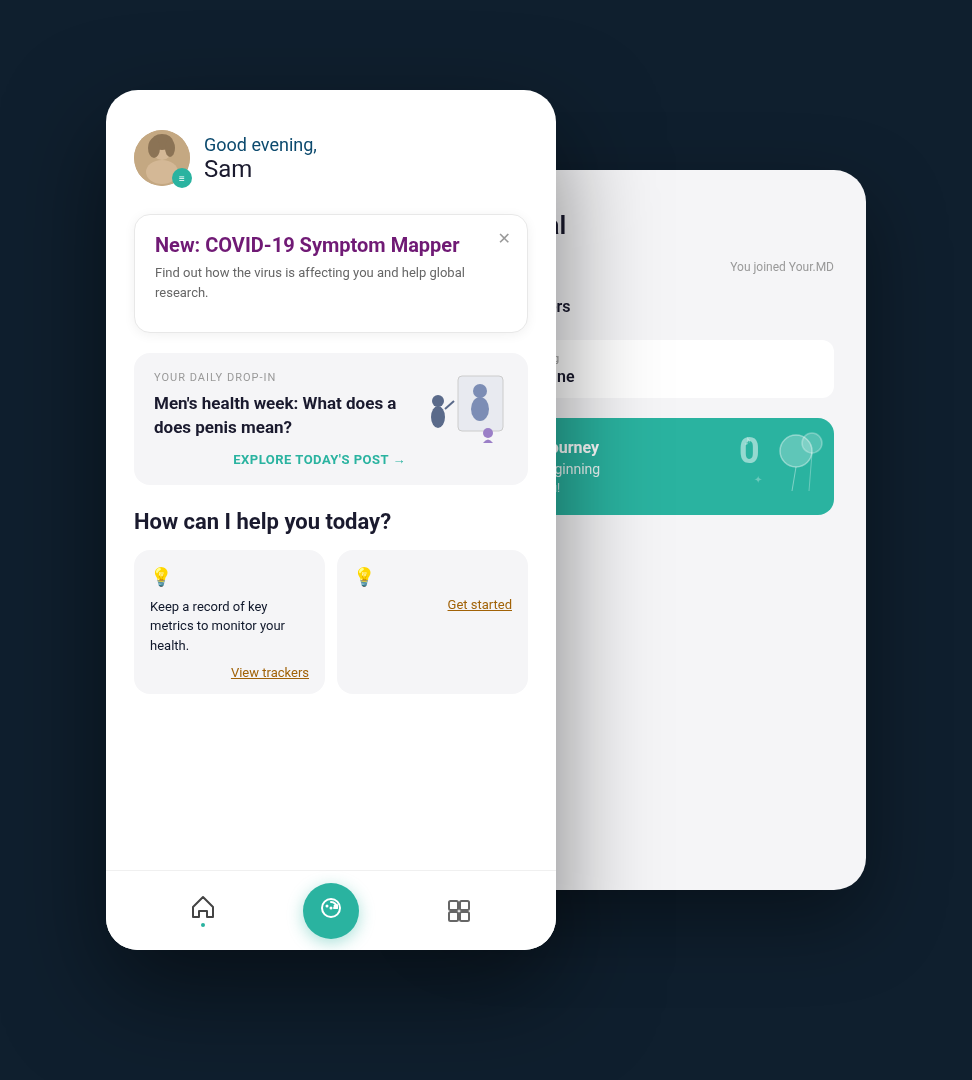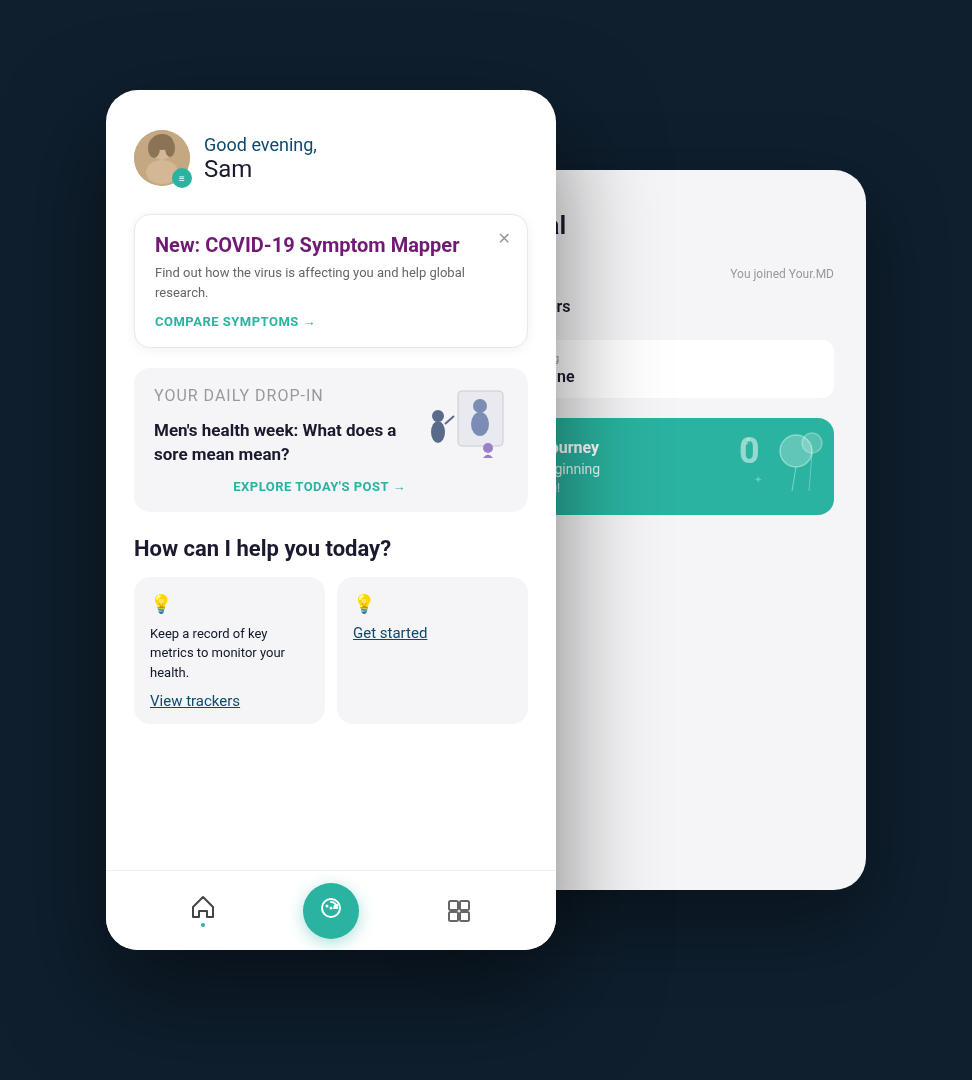--- a/index.html
+++ b/index.html
@@ -43,21 +43,21 @@
     }
 
     .timeline-section {
       margin-top: 20px;
       position: relative;
     }
 
     .timeline-date {
       display: flex;
       justify-content: space-between;
-      align-items: flex-end;
+      align-items: flex-start;
       margin-bottom: 16px;
     }
 
     .timeline-date-text {
       font-size: 18px;
       font-weight: 600;
       color: #2ab3a0;
     }
 
     .timeline-joined {
@@ -276,25 +276,25 @@
       align-items: flex-start;
       justify-content: space-between;
       gap: 12px;
     }
 
     .daily-content {
       flex: 1;
     }
 
     .daily-label {
-      font-size: 16px;
+      font-size: 11px;
       color: #999;
       letter-spacing: 1px;
       text-transform: uppercase;
-      margin-bottom: 14px;
+      margin-bottom: 8px;
     }
 
     .daily-title {
       font-size: 17px;
       font-weight: 700;
       color: #1a1a2e;
       margin-bottom: 12px;
       line-height: 1.4;
     }
 
@@ -363,24 +363,25 @@
     }
 
     .suggestion-text {
       font-size: 13px;
       color: #0f172a;
       line-height: 1.5;
       margin-bottom: 10px;
     }
 
     .suggestion-link {
-      font-size: 15px;
-      color: #0c4a6e;
+      font-size: 13px;
+      color: #a16207;
       text-decoration: underline;
       cursor: pointer;
+      text-align: right;
     }
 
     
     .bottom-nav {
       height: 80px;
       background: white;
       border-top: 1px solid #f0f0f0;
       display: flex;
       align-items: center;
       justify-content: space-around;
@@ -514,27 +515,26 @@
         <div>
           <div class="greeting-text">Good evening,</div>
           <div class="user-name">Sam</div>
         </div>
       </div>
 
       <div class="banner-card">
         <div class="banner-close">✕</div>
         <div class="banner-title">New: COVID-19 Symptom Mapper</div>
         <div class="banner-desc">Find out how the virus is affecting you and help global research.</div>
-        <div class="banner-link">COMPARE SYMPTOMS →</div>
       </div>
 
       <div class="daily-card">
         <div class="daily-content">
           <div class="daily-label">YOUR DAILY DROP-IN</div>
-          <div class="daily-title">Men's health week: What does a sore mean mean?</div>
+          <div class="daily-title">Men's health week: What does a does penis mean?</div>
           <div class="daily-link">EXPLORE TODAY'S POST →</div>
         </div>
         <div class="daily-illustration">
           <svg width="90" height="80" viewBox="0 0 90 80">
 
             <rect x="40" y="5" width="45" height="55" rx="4" fill="#e8eaf0" stroke="#ccc" stroke-width="1"></rect>
 
             <circle cx="62" cy="20" r="7" fill="#7c8db5"></circle>
             <ellipse cx="62" cy="38" rx="9" ry="12" fill="#7c8db5"></ellipse>
 

